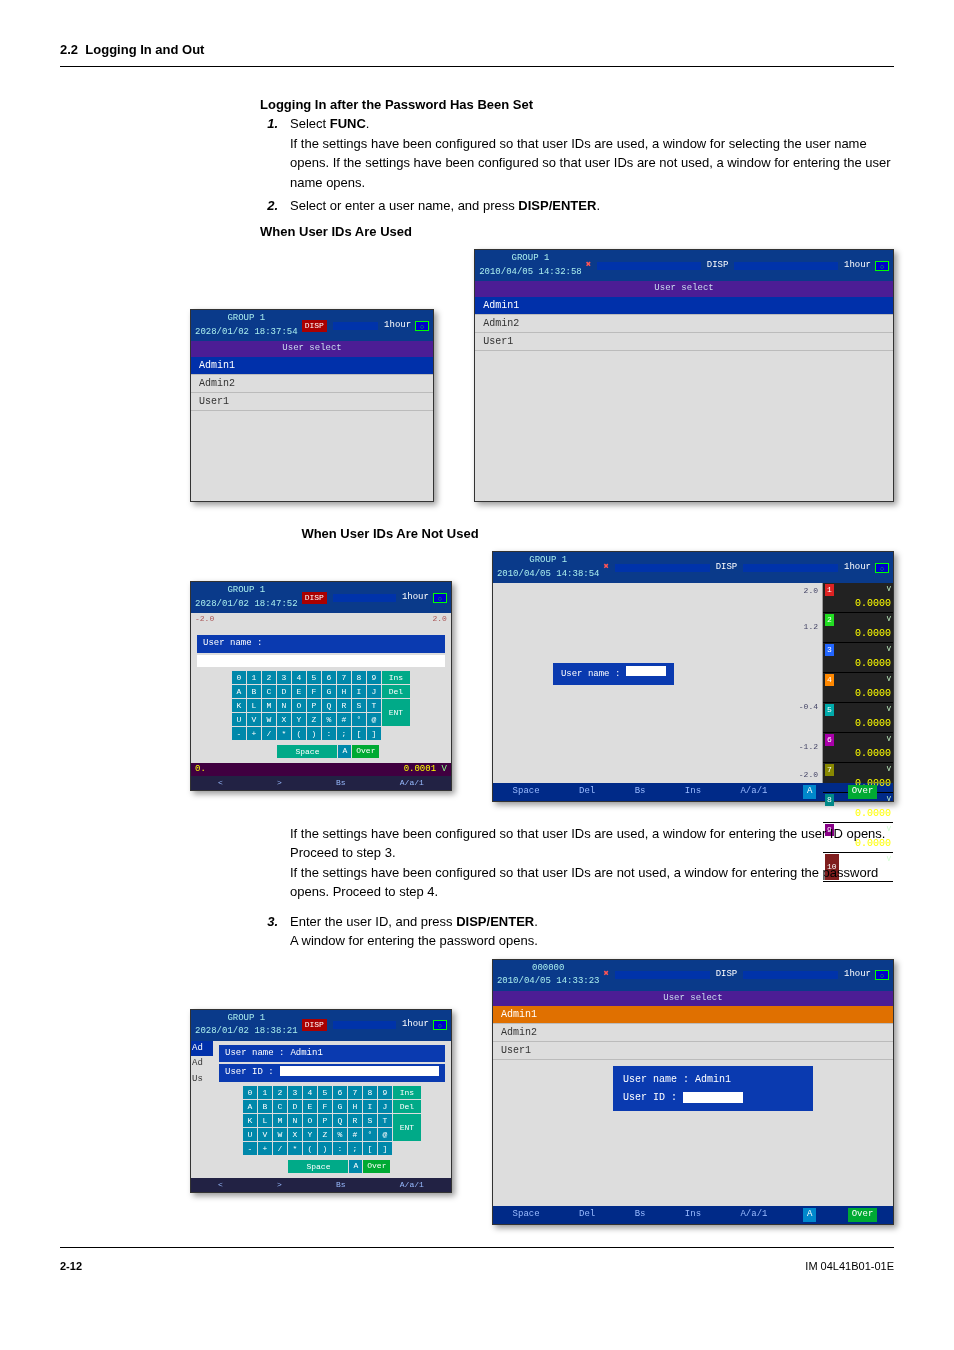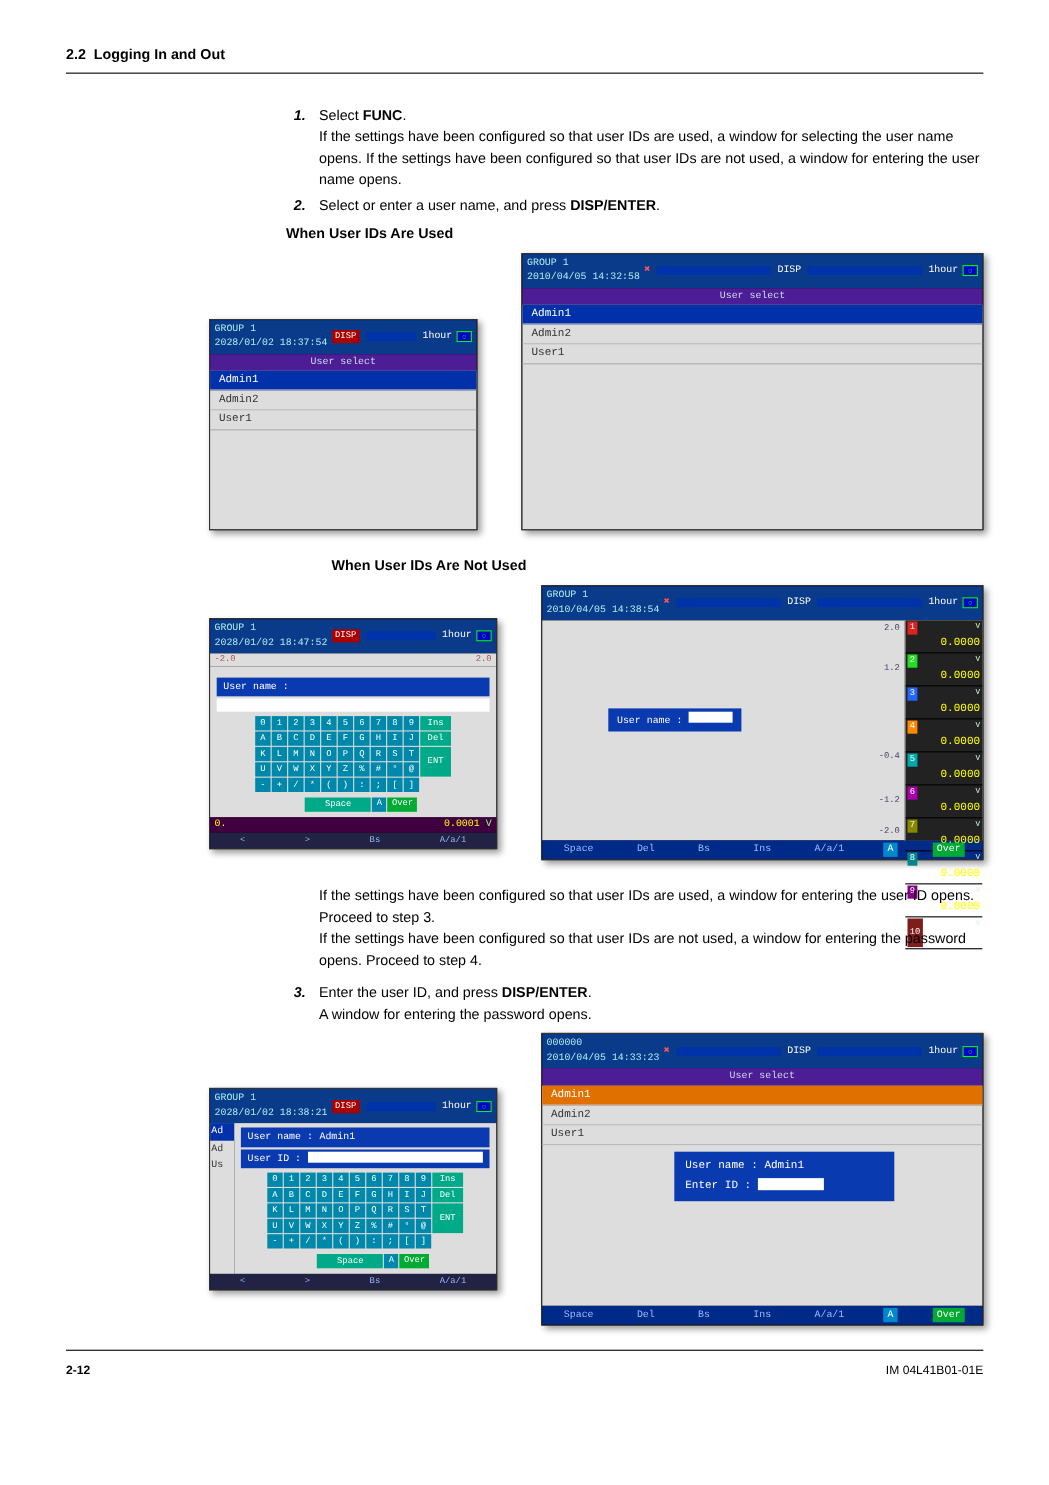--- a/index.html
+++ b/index.html
@@ -19,21 +19,21 @@
   .bold { font-weight: bold; }
   .step { display: flex; margin-bottom: 4px; }
   .step-num { font-style: italic; font-weight: bold; margin-right: 12px; width: 18px; text-align: right; }
   .step-body { flex: 1; }
   .heading-sub { font-weight: bold; margin: 6px 0 6px 200px; }
   .heading-sub2 { font-weight: bold; margin: 6px 0 6px 0; text-align: center; width: 400px; margin-left: 130px; }
   .shot-row { display: flex; gap: 40px; margin: 8px 0 22px 130px; align-items: flex-start; }
   .shot-small { width: 250px; background: #000; border: 1px solid #333; font-family: 'Courier New', monospace; font-size: 9px; color: #ccc; box-shadow: 3px 3px 6px rgba(0,0,0,.4); }
   .shot-big { width: 430px; background: #000; border: 1px solid #333; font-family: 'Courier New', monospace; font-size: 10px; color: #ccc; box-shadow: 3px 3px 6px rgba(0,0,0,.4); }
   .shot-bar { background: #0a3a8a; color: #aee; padding: 2px 4px; display: flex; align-items: center; gap: 4px; font-size: 9px; }
-  .shot-bar .grp { flex: 0 0 auto; }
+  .shot-bar .grp { flex: 0 0 auto; text-align: center; }
   .shot-bar .disp { background: #a00; color: #fff; padding: 0 3px; font-size: 8px; }
   .shot-bar .bar { background: #0033aa; height: 8px; flex: 1; margin: 0 2px; }
   .shot-bar .hr { color: #fff; font-size: 9px; }
   .shot-bar .rec { background: #00c; color: #0f0; border: 1px solid #0f0; width: 14px; height: 10px; font-size: 7px; text-align: center; line-height: 10px; }
   .shot-sel { background: #4c1d95; color: #cde; text-align: center; font-size: 9px; padding: 1px 0; }
   .shot-list { background: #ddd; color: #333; }
   .shot-list .row { padding: 1px 8px; border-bottom: 1px solid #bbb; font-size: 10px; }
   .shot-list .row.sel { background: #0030aa; color: #fff; }
   .shot-list .row.sel-o { background: #e07000; color: #fff; }
   .shot-empty { height: 90px; background: #ddd; }
@@ -71,20 +71,21 @@
 </head>
 <body>
 
 <div class="sect-head">
   <span>2.2</span>&nbsp;
   <span>Logging In and Out</span>
 </div>
 <hr class="thin">
 
 <div class="col-offset">
+  <div class="bold">Logging In after the Password Has Been Set</div>
 
   <div class="step">
     <div class="step-num">1.</div>
     <div class="step-body">
       <span>Select </span><span class="bold">FUNC</span><span>.</span>
       <div>If the settings have been configured so that user IDs are used, a window for selecting the user name opens. If the settings have been configured so that user IDs are not used, a window for entering the user name opens.</div>
     </div>
   </div>
 
   <div class="step">
@@ -459,21 +460,21 @@
       <span class="hr">1hour</span>
       <span class="rec">○</span>
     </div>
     <div class="shot-sel">User select</div>
     <div class="shot-list" style="position:relative; height:200px;">
       <div class="row sel-o">Admin1</div>
       <div class="row">Admin2</div>
       <div class="row">User1</div>
       <div style="position:absolute; top:60px; left:120px; background:#0a3ab0; color:#fff; font-size:10px; padding:6px 10px; width:200px;">
         <div><span>User name</span> <span>: Admin1</span></div>
-        <div style="margin-top:3px;"><span>Enter ID</span> <span>:</span> <span style="background:#fff; display:inline-block; width:60px; height:11px; vertical-align:middle;"></span></div>
+        <div style="margin-top:3px;"><span>User ID</span> <span>:</span> <span style="background:#fff; display:inline-block; width:60px; height:11px; vertical-align:middle;"></span></div>
       </div>
     </div>
     <div class="trend-bot">
       <span>Space</span>
       <span>Del</span>
       <span>Bs</span>
       <span>Ins</span>
       <span>A/a/1</span>
       <span style="background:#08c; color:#fff;">A</span>
       <span style="background:#0a3; color:#fff;">Over</span>

